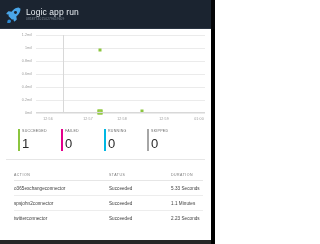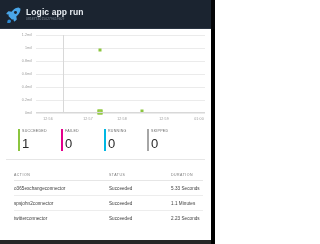--- a/index.html
+++ b/index.html
@@ -44,21 +44,20 @@
     display: flex;
     flex-direction: column;
     justify-content: center;
     line-height: 1;
   }
   .header-title {
     color: #e8edf2;
     font-size: 8.5px;
     letter-spacing: .1px;
     white-space: nowrap;
-    font-weight: bold;
   }
   .header-sub {
     color: #7d8894;
     font-size: 3.2px;
     letter-spacing: .15px;
     white-space: nowrap;
     margin-top: 1.5px;
     transform: scale(1, 1);
   }
   .header-rule {

